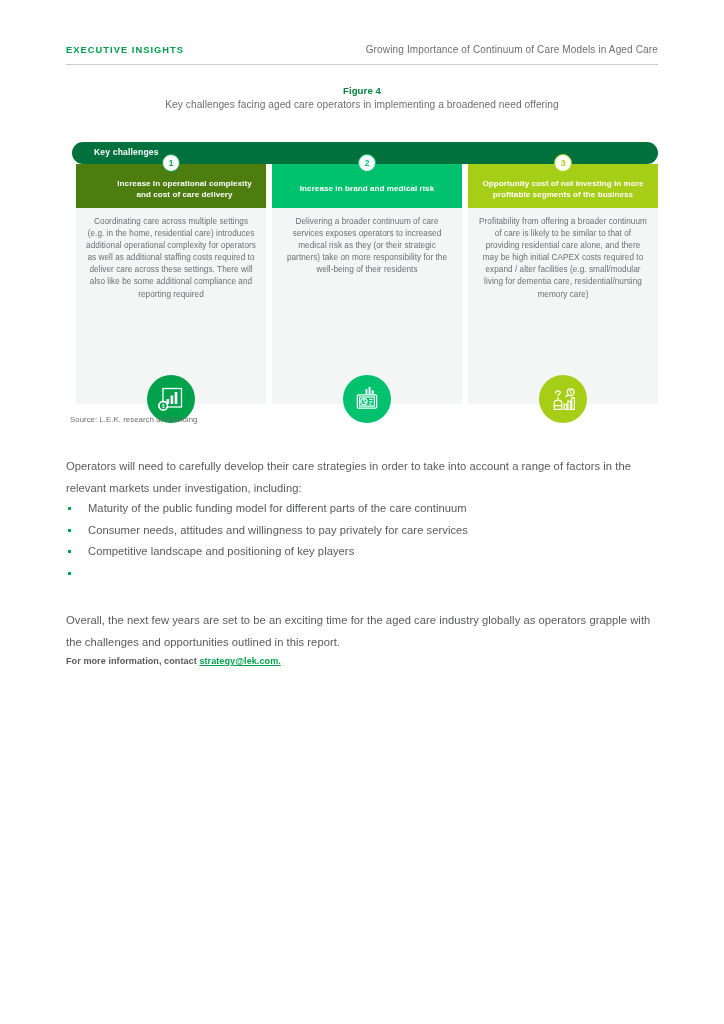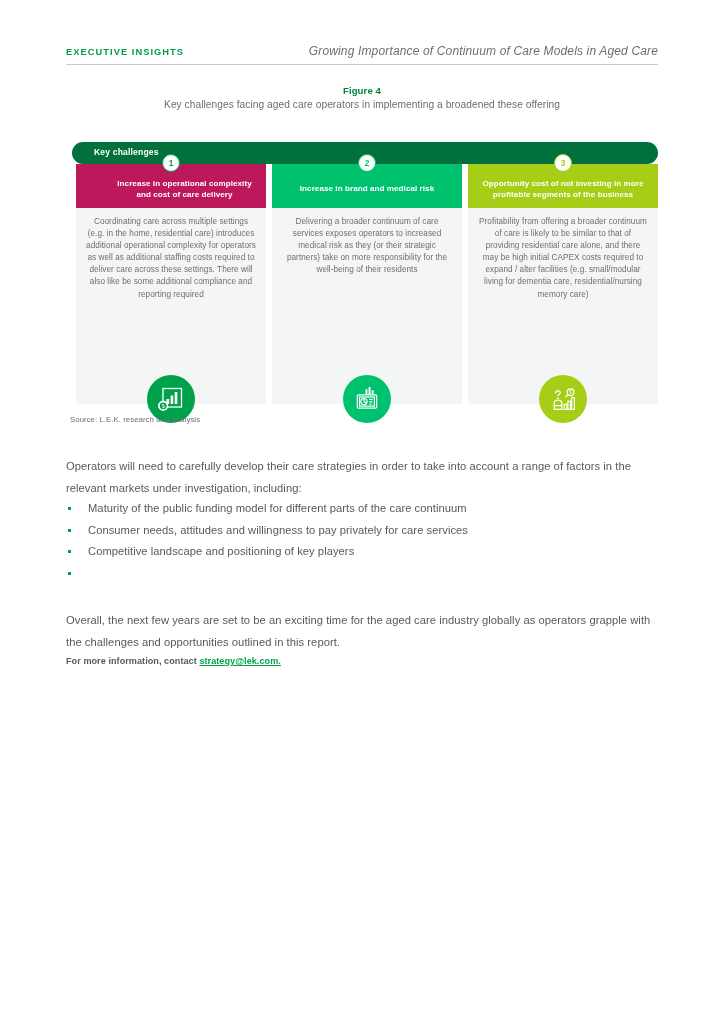--- a/index.html
+++ b/index.html
@@ -34,24 +34,23 @@
     align-items: baseline;
     justify-content: space-between;
   }
   .header-left {
     font-size: 9.3px;
     font-weight: bold;
     letter-spacing: 1.05px;
     color: #00a04a;
   }
   .header-right {
-    font-size: 12px;
+    font-size: 10px;
     color: #6d6e71;
     letter-spacing: 0.15px;
-    font-style: italic;
   }
   .header-rule {
     position: absolute;
     left: 66px;
     top: 64px;
     width: 592px;
     height: 1px;
     background: #c9cbcd;
   }
 
@@ -129,21 +128,21 @@
     justify-content: center;
     text-align: center;
     padding: 10px 7px 4px 7px;
     box-sizing: border-box;
     color: #ffffff;
     font-size: 8.1px;
     font-weight: bold;
     line-height: 11.5px;
     letter-spacing: 0.05px;
   }
-  .col-1 .col-head { background: #be185d; padding-left: 34px; }
+  .col-1 .col-head { background: #4d7c0f; padding-left: 34px; }
   .col-2 .col-head { background: #00c16e; }
   .col-3 .col-head { background: #a6ce16; }
 
   .col-body {
     padding: 8px 10px 0 10px;
     text-align: center;
     font-size: 8.2px;
     line-height: 12.1px;
     color: #6d6e71;
     letter-spacing: 0.05px;
@@ -276,21 +275,21 @@
 
 <div class="page">
 
   <div class="header">
     <span class="header-left">EXECUTIVE INSIGHTS</span>
     <span class="header-right">Growing Importance of Continuum of Care Models in Aged Care</span>
   </div>
   <div class="header-rule"></div>
 
   <div class="fig-title">Figure 4</div>
-  <div class="fig-sub">Key challenges facing aged care operators in implementing a broadened these offering</div>
+  <div class="fig-sub">Key challenges facing aged care operators in implementing a broadened need offering</div>
 
   <div class="exhibit">
 
     <div class="key-bar">
       <span class="key-bar-label">Key challenges</span>
     </div>
 
     <div class="cols">
 
       <div class="col col-1">
@@ -347,21 +346,21 @@
             <circle cx="22.6" cy="8.3" r="3.4"></circle>
             <text x="22.6" y="10.4" font-size="4.6" fill="#ffffff" stroke="none" text-anchor="middle" font-family="Liberation Sans, sans-serif">$</text>
             <line x1="17.4" y1="13.2" x2="20.3" y2="10.5"></line>
           </svg>
         </div>
       </div>
 
     </div>
   </div>
 
-  <div class="source">Source: L.E.K. research and analysis</div>
+  <div class="source">Source: L.E.K. research and funding</div>
 
   <p class="para" id="para-intro">Operators will need to carefully develop their care strategies in order to take into account a range of factors in the relevant markets under investigation, including:</p>
 
   <ul class="bullets">
     <li><span class="dot"></span><span>Maturity of the public funding model for different parts of the care continuum</span></li>
     <li><span class="dot"></span><span>Consumer needs, attitudes and willingness to pay privately for care services</span></li>
     <li><span class="dot"></span><span>Competitive landscape and positioning of key players</span></li>
     <li><span class="dot"></span></li>
   </ul>
 

